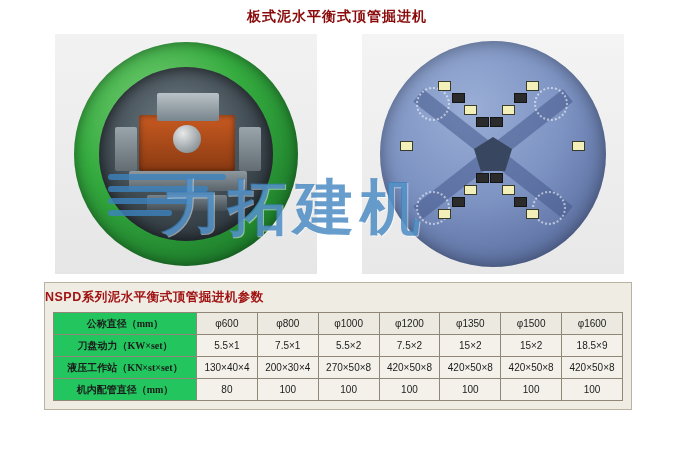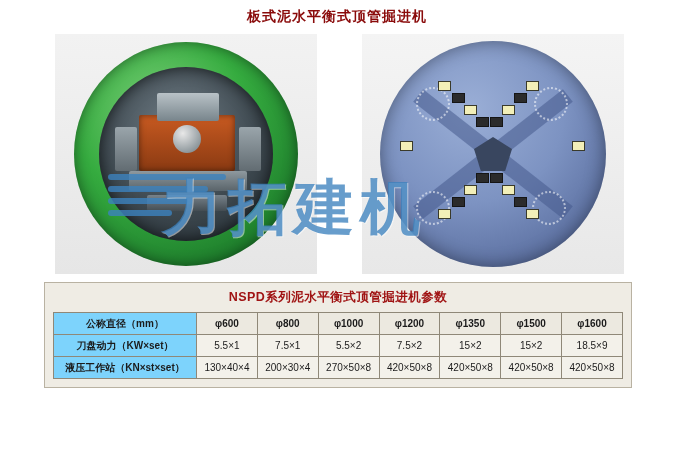--- a/index.html
+++ b/index.html
@@ -181,21 +181,21 @@
   .table-wrap {
     position: absolute;
     left: 44px;
     top: 282px;
     width: 588px;
     background: #efece4;
     border: 1px solid #b9b2a2;
     box-sizing: border-box;
   }
   .table-title {
-    text-align: center;
+    text-align: left;
     font-size: 12.5px;
     font-weight: bold;
     color: #a01414;
     padding: 6px 0 6px;
     letter-spacing: .5px;
   }
   table.spec {
     border-collapse: collapse;
     width: 570px;
     margin: 0 auto 8px;
@@ -205,26 +205,27 @@
   }
   table.spec td, table.spec th {
     border: 1px solid #8f8878;
     text-align: center;
     height: 19px;
     padding: 1px 2px;
     font-weight: normal;
     white-space: nowrap;
   }
   table.spec th {
-    font-weight: bold;
+    font-weight: normal;
   }
   table.spec td.rowhdr, table.spec th.rowhdr {
     width: 138px;
     font-weight: bold;
-    background: #7dd3fc;
+    background: #22c55e;
+    font-family: Liberation Serif, serif;
   }
   table.spec th.colhdr {
     background: #ecE9e0;
   }
 </style>
 </head>
 <body>
 
 <div class="page">
 
@@ -314,17 +315,27 @@
         <tr>
           <td class="rowhdr">液压工作站（KN×st×set）</td>
           <td>130×40×4</td>
           <td>200×30×4</td>
           <td>270×50×8</td>
           <td>420×50×8</td>
           <td>420×50×8</td>
           <td>420×50×8</td>
           <td>420×50×8</td>
         </tr>
+        <tr>
+          <td class="rowhdr">机内配管直径（mm）</td>
+          <td>80</td>
+          <td>100</td>
+          <td>100</td>
+          <td>100</td>
+          <td>100</td>
+          <td>100</td>
+          <td>100</td>
+        </tr>
       </tbody>
     </table>
   </div>
 
 </div>
 
 </body></html>

